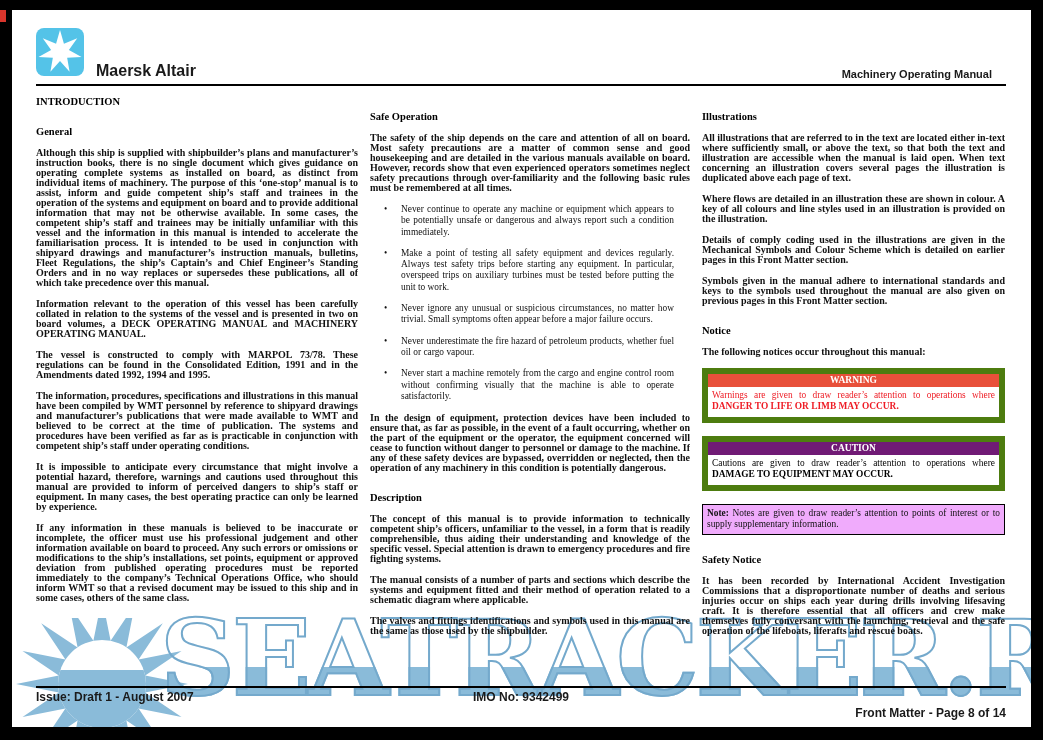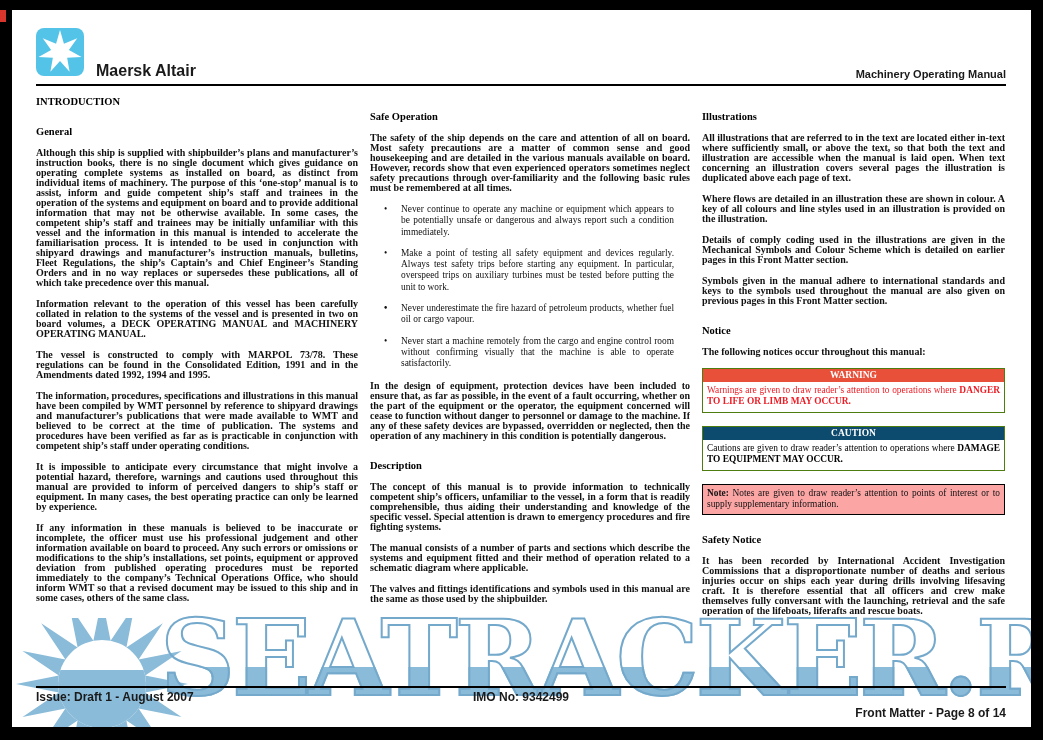--- a/index.html
+++ b/index.html
@@ -38,21 +38,21 @@
     color:transparent;
     -webkit-text-stroke:2px #74A9CC;
   }
   .wm-sun{position:absolute;left:2px;top:608px;}
   
   .content{
     position:absolute;left:0;top:0;right:0;bottom:0;
     z-index:2;
   }
   .header{
-    position:absolute;left:24px;top:18px;right:25px;height:54px;text-align:center;
+    position:absolute;left:24px;top:18px;right:39px;height:54px;text-align:center;
   }
   .logo{
     position:absolute;left:0;top:0;width:48px;height:48px;
     background:#54C3E8;border-radius:8px;
   }
   .ship-name{
     position:absolute;left:60px;bottom:2px;
     font-family:"Liberation Sans", sans-serif;
     font-weight:bold;font-size:16px;color:#1a1a1a;
   }
@@ -91,35 +91,35 @@
   ul.bullets li{
     position:relative;
     font-size:9.4px;line-height:11.3px;color:#111;
     text-align:justify;
     padding-left:17px;margin-bottom:10px;
   }
   ul.bullets li .dot{
     position:absolute;left:0;top:0;
   }
   
-  .notice-box{border:1px solid #4d7c0f;margin-bottom:13px;}
+  .notice-box{border:6px solid #4d7c0f;margin-bottom:13px;}
   .notice-head{
     height:13px;line-height:13px;text-align:center;
     font-size:9.5px;font-weight:bold;color:#fff;
   }
   .notice-head.warn{background:#E8503A;}
-  .notice-head.caut{background:#0c4a6e;}
+  .notice-head.caut{background:#701a75;}
   .notice-body{
     font-size:9.4px;line-height:11.4px;text-align:justify;
     padding:3px 4px 4px 4px;background:#fff;
   }
   .notice-body.red{color:#EE1C25;}
   .notice-body strong{font-weight:bold;}
   .note-box{
-    border:1px solid #000;background:#fca5a5;
+    border:1px solid #000;background:#f0abfc;
     font-size:9.4px;line-height:11.4px;text-align:justify;
     padding:3px 4px 4px 4px;color:#111;
     margin-bottom:13px;
   }
   .footer-rule{
     position:absolute;left:24px;right:25px;top:676px;height:2px;background:#000;
   }
   .footer{
     position:absolute;left:24px;right:25px;top:680px;height:14px;
     font-family:"Liberation Sans", sans-serif;
@@ -173,21 +173,21 @@
         <p>It is impossible to anticipate every circumstance that might involve a potential hazard, therefore, warnings and cautions used throughout this manual are provided to inform of perceived dangers to ship’s staff or equipment. In many cases, the best operating practice can only be learned by experience.</p>
         <p>If any information in these manuals is believed to be inaccurate or incomplete, the officer must use his professional judgement and other information available on board to proceed. Any such errors or omissions or modifications to the ship’s installations, set points, equipment or approved deviation from published operating procedures must be reported immediately to the company’s Technical Operations Office, who should inform WMT so that a revised document may be issued to this ship and in some cases, others of the same class.</p>
       </div>
 
       <div class="col col2">
         <div class="sub-title first">Safe Operation</div>
         <p>The safety of the ship depends on the care and attention of all on board. Most safety precautions are a matter of common sense and good housekeeping and are detailed in the various manuals available on board. However, records show that even experienced operators sometimes neglect safety precautions through over-familiarity and the following basic rules must be remembered at all times.</p>
         <ul class="bullets">
           <li><span class="dot">•</span><span>Never continue to operate any machine or equipment which appears to be potentially unsafe or dangerous and always report such a condition immediately.</span></li>
           <li><span class="dot">•</span><span>Make a point of testing all safety equipment and devices regularly. Always test safety trips before starting any equipment. In particular, overspeed trips on auxiliary turbines must be tested before putting the unit to work.</span></li>
-          <li><span class="dot">•</span></li>
+          <li><span class="dot">•</span><span>Never ignore any unusual or suspicious circumstances, no matter how trivial. Small symptoms often appear before a major failure occurs.</span></li>
           <li><span class="dot">•</span><span>Never underestimate the fire hazard of petroleum products, whether fuel oil or cargo vapour.</span></li>
           <li><span class="dot">•</span><span>Never start a machine remotely from the cargo and engine control room without confirming visually that the machine is able to operate satisfactorily.</span></li>
         </ul>
         <p>In the design of equipment, protection devices have been included to ensure that, as far as possible, in the event of a fault occurring, whether on the part of the equipment or the operator, the equipment concerned will cease to function without danger to personnel or damage to the machine. If any of these safety devices are bypassed, overridden or neglected, then the operation of any machinery in this condition is potentially dangerous.</p>
         <div class="sub-title">Description</div>
         <p>The concept of this manual is to provide information to technically competent ship’s officers, unfamiliar to the vessel, in a form that is readily comprehensible, thus aiding their understanding and knowledge of the specific vessel. Special attention is drawn to emergency procedures and fire fighting systems.</p>
         <p>The manual consists of a number of parts and sections which describe the systems and equipment fitted and their method of operation related to a schematic diagram where applicable.</p>
         <p>The valves and fittings identifications and symbols used in this manual are the same as those used by the shipbuilder.</p>
       </div>
 

